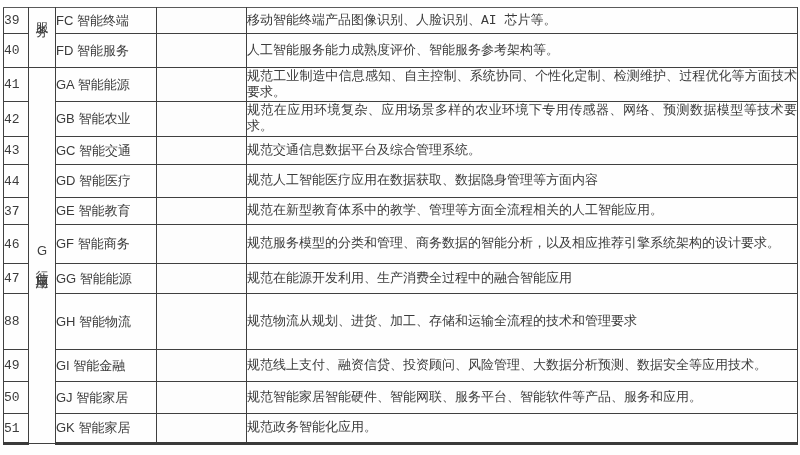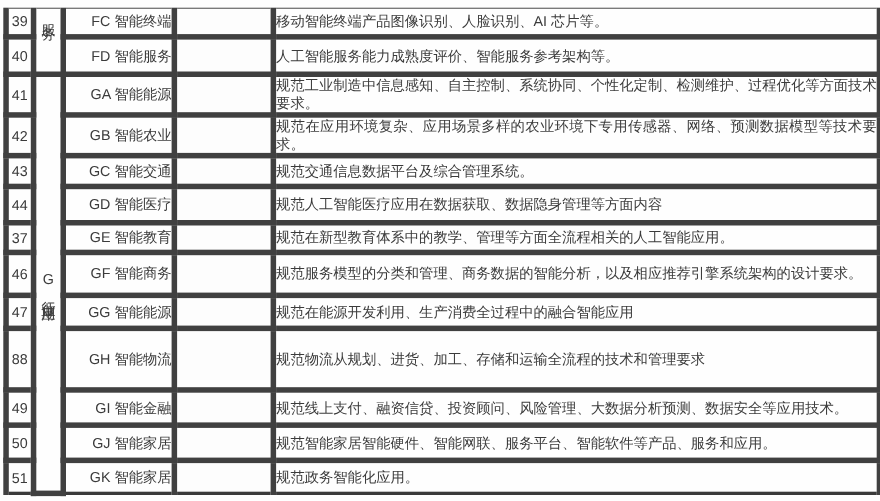--- a/index.html
+++ b/index.html
@@ -11,59 +11,59 @@
     color:#3b3b3b;
     overflow:hidden;
   }
   table.std{
     border-collapse:collapse;
     table-layout:fixed;
     width:794px;
     margin:7px 0 0 3px;
   }
   table.std td{
-    border:5px solid #404040;
+    border:1px solid #404040;
     vertical-align:middle;
     font-size:13px;
     color:#3b3b3b;
     overflow:hidden;
     padding:0;
   }
   table.std tr:first-child td{border-top:1px solid #5a5a5a;}
   table.std tr:last-child td{border-bottom:3px solid #3a3a3a;margin-left:43px;}
   td.num{
-    text-align:center;
-    font-family:Liberation Sans, sans-serif;
+    font-family:Liberation Mono, monospace;
     font-size:13.5px;
     color:#333333;
   }
   td.cat{vertical-align:middle;}
   td.cat.top{vertical-align:top;padding-top:4px;}
   .vtext{
     writing-mode:vertical-lr;
     text-orientation:upright;
     margin:0 auto;
     font-size:13px;
     letter-spacing:2px;
     line-height:1.0;
     color:#3d3d3d;
   }
   td.code{
-    text-align:right;
+    text-align:left;
     font-size:13px;
     white-space:nowrap;
     color:#3a3a3a;
   }
   td.blank{background:#fdfdfd;}
   td.desc{
     padding:2px 5px 2px 6px;
     line-height:16px;
     text-align:justify;
     text-justify:inter-ideograph;
     color:#3a3a3a;
+    font-family:Liberation Mono, monospace;
   }
 </style>
 </head>
 <body>
 
 <div class="page">
   <table class="std">
     <colgroup>
       <col style="width:25px">
       <col style="width:27px">

